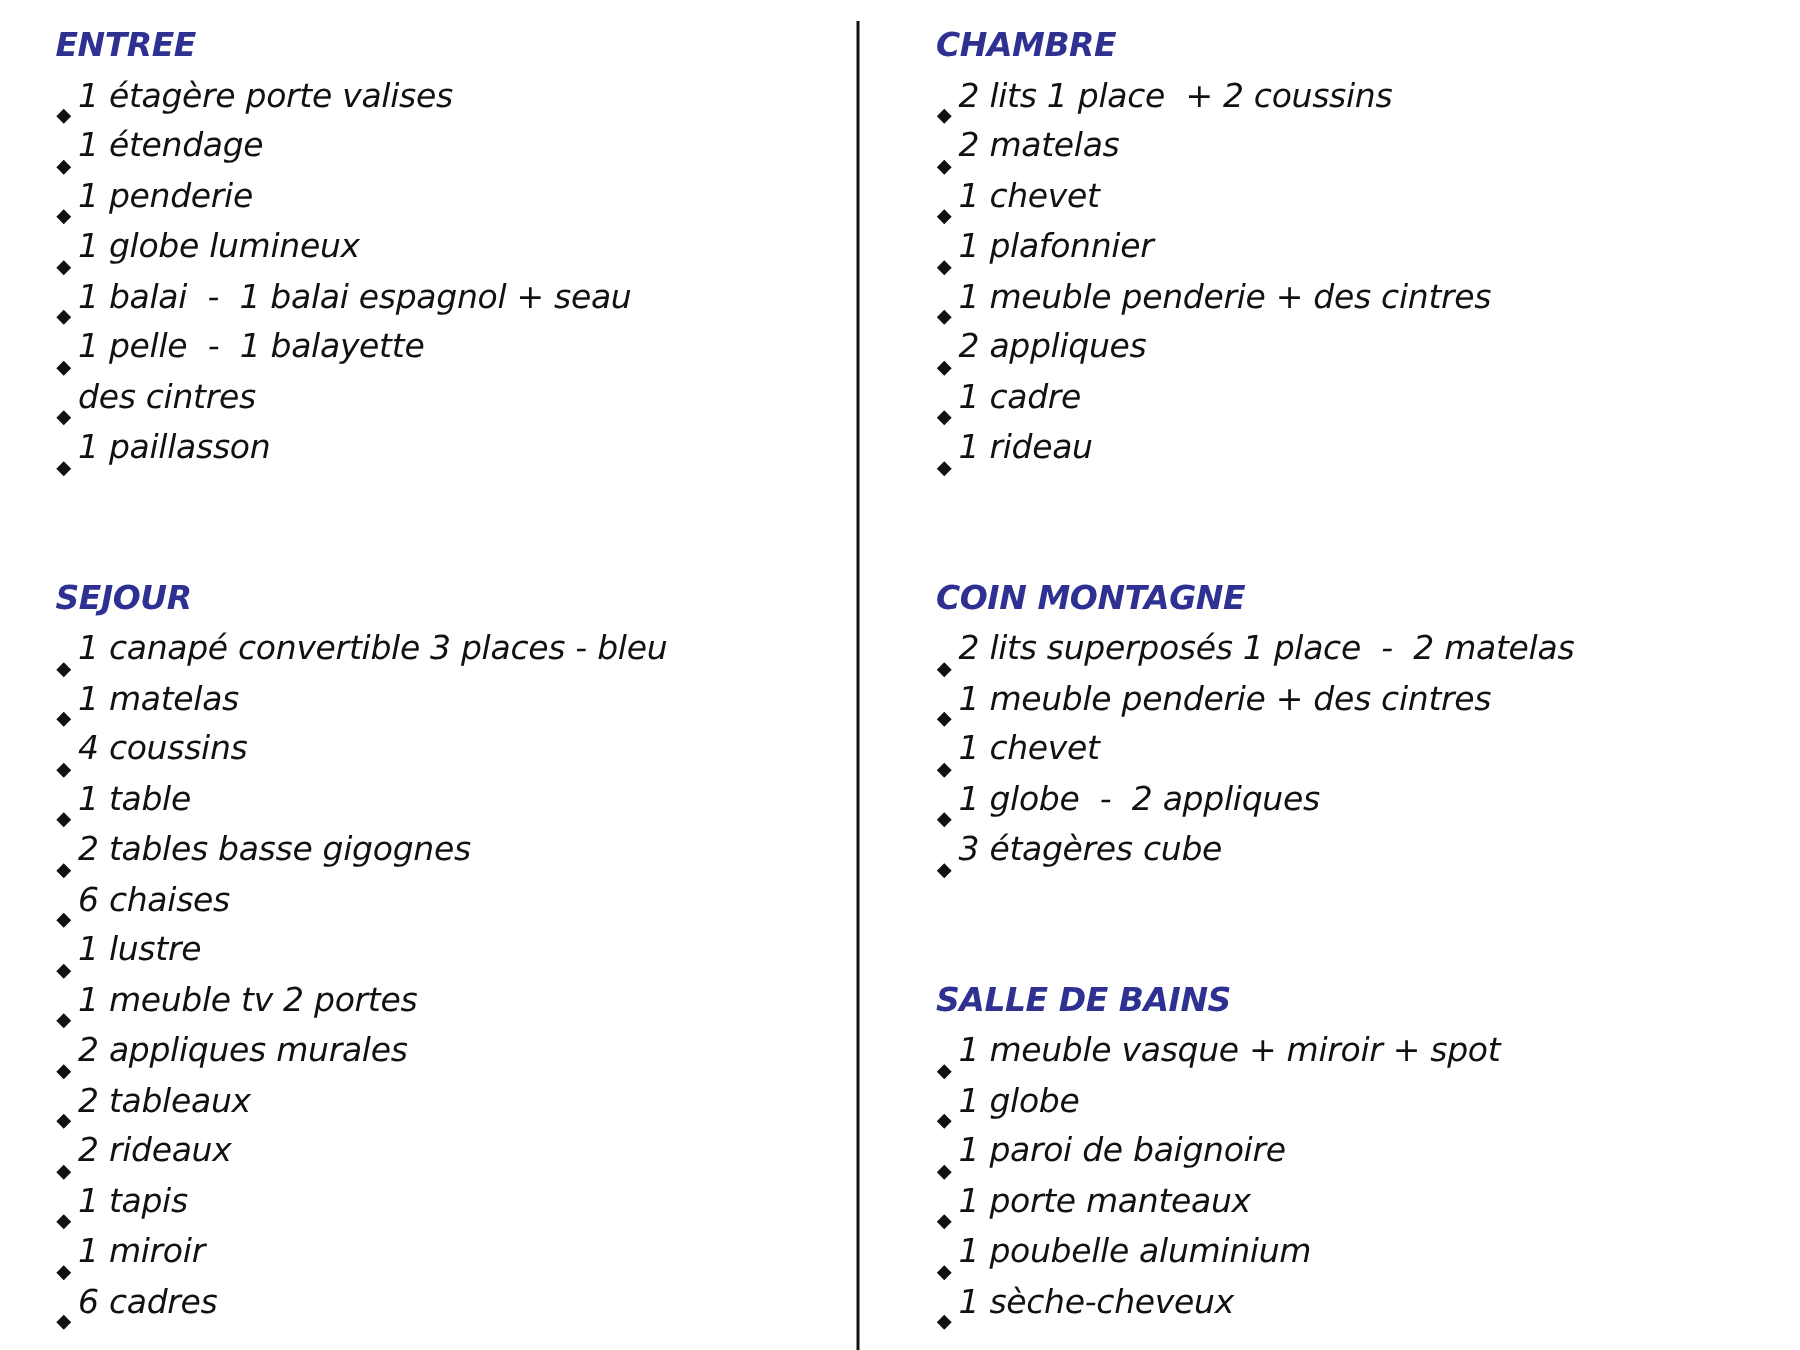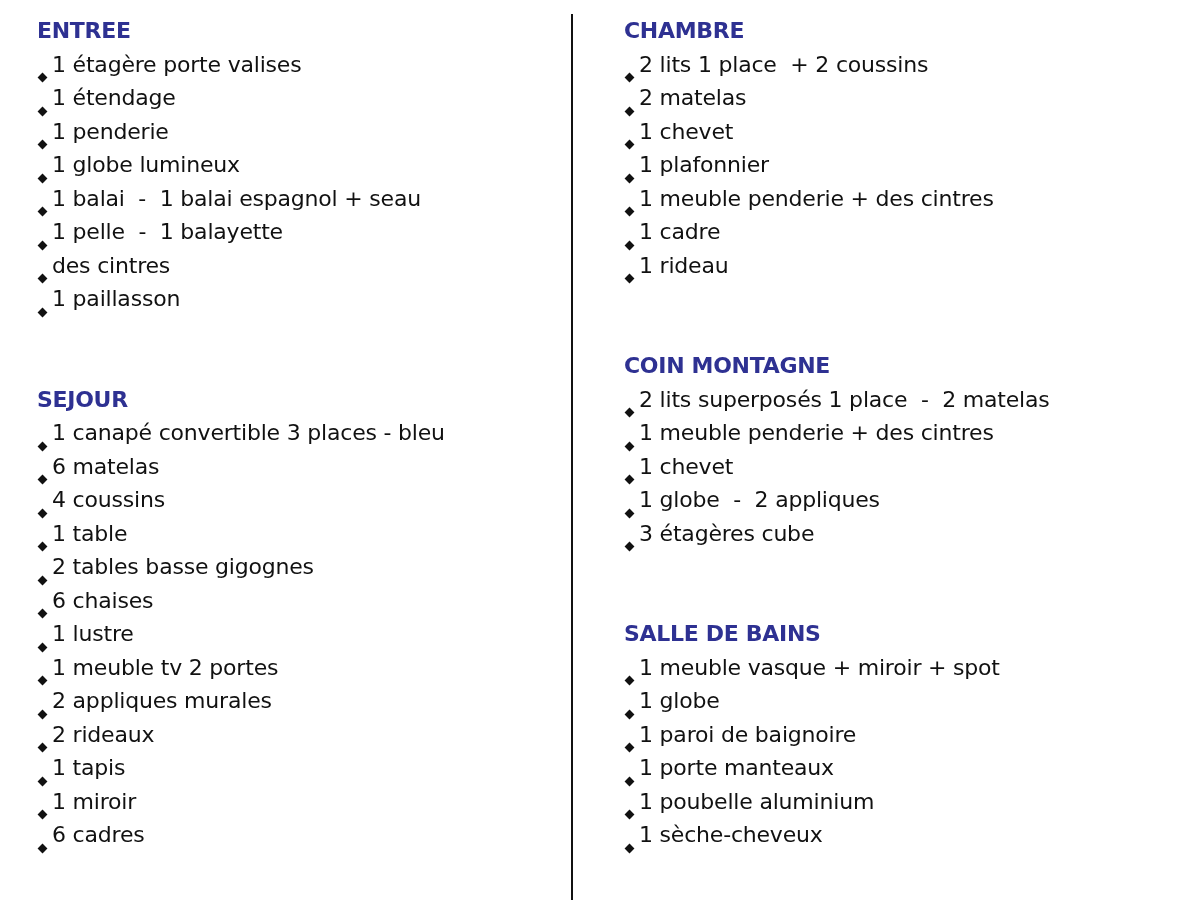--- a/index.html
+++ b/index.html
@@ -11,20 +11,21 @@
       width: 1200px;
       height: 900px;
       overflow: hidden;
       position: relative;
       font-family: "DejaVu Sans", sans-serif;
       color: #111111;
     }
     .column {
       position: absolute;
       top: 14px;
+      font-style: italic;
     }
     .col-left { left: 37px; width: 520px; }
     .col-right { left: 624px; width: 560px; }
     .divider {
       position: absolute;
       left: 571px;
       top: 14px;
       width: 2px;
       height: 886px;
       background: #111111;
@@ -73,45 +74,47 @@
     <div class="item"><span class="bullet"></span><span>1 globe lumineux</span></div>
     <div class="item"><span class="bullet"></span><span>1 balai  -  1 balai espagnol + seau</span></div>
     <div class="item"><span class="bullet"></span><span>1 pelle  -  1 balayette</span></div>
     <div class="item"><span class="bullet"></span><span>des cintres</span></div>
     <div class="item"><span class="bullet"></span><span>1 paillasson</span></div>
   </div>
   <div class="gap-1"></div>
   <div class="section">
     <div class="section-title">SEJOUR</div>
     <div class="item"><span class="bullet"></span><span>1 canapé convertible 3 places - bleu</span></div>
-    <div class="item"><span class="bullet"></span><span>6 matelas</span></div>
+    <div class="item"><span class="bullet"></span><span>1 matelas</span></div>
     <div class="item"><span class="bullet"></span><span>4 coussins</span></div>
     <div class="item"><span class="bullet"></span><span>1 table</span></div>
     <div class="item"><span class="bullet"></span><span>2 tables basse gigognes</span></div>
     <div class="item"><span class="bullet"></span><span>6 chaises</span></div>
     <div class="item"><span class="bullet"></span><span>1 lustre</span></div>
     <div class="item"><span class="bullet"></span><span>1 meuble tv 2 portes</span></div>
     <div class="item"><span class="bullet"></span><span>2 appliques murales</span></div>
+    <div class="item"><span class="bullet"></span><span>2 tableaux</span></div>
     <div class="item"><span class="bullet"></span><span>2 rideaux</span></div>
     <div class="item"><span class="bullet"></span><span>1 tapis</span></div>
     <div class="item"><span class="bullet"></span><span>1 miroir</span></div>
     <div class="item"><span class="bullet"></span><span>6 cadres</span></div>
   </div>
 </div>
 
 <div class="divider"></div>
 
 <div class="column col-right">
   <div class="section">
     <div class="section-title">CHAMBRE</div>
     <div class="item"><span class="bullet"></span><span>2 lits 1 place  + 2 coussins</span></div>
     <div class="item"><span class="bullet"></span><span>2 matelas</span></div>
     <div class="item"><span class="bullet"></span><span>1 chevet</span></div>
     <div class="item"><span class="bullet"></span><span>1 plafonnier</span></div>
     <div class="item"><span class="bullet"></span><span>1 meuble penderie + des cintres</span></div>
+    <div class="item"><span class="bullet"></span><span>2 appliques</span></div>
     <div class="item"><span class="bullet"></span><span>1 cadre</span></div>
     <div class="item"><span class="bullet"></span><span>1 rideau</span></div>
   </div>
   <div class="gap-2"></div>
   <div class="section">
     <div class="section-title">COIN MONTAGNE</div>
     <div class="item"><span class="bullet"></span><span>2 lits superposés 1 place  -  2 matelas</span></div>
     <div class="item"><span class="bullet"></span><span>1 meuble penderie + des cintres</span></div>
     <div class="item"><span class="bullet"></span><span>1 chevet</span></div>
     <div class="item"><span class="bullet"></span><span>1 globe  -  2 appliques</span></div>

